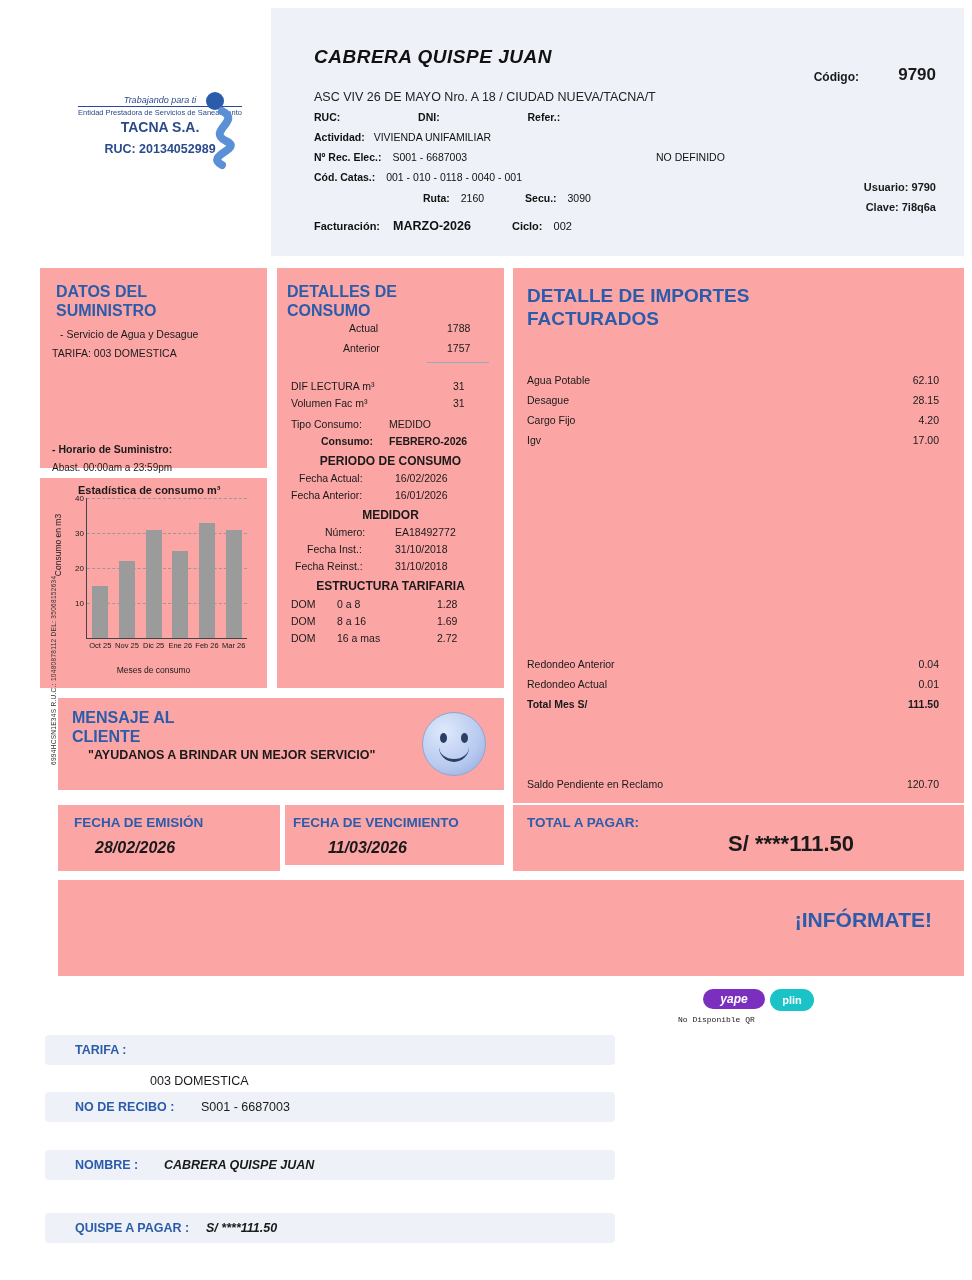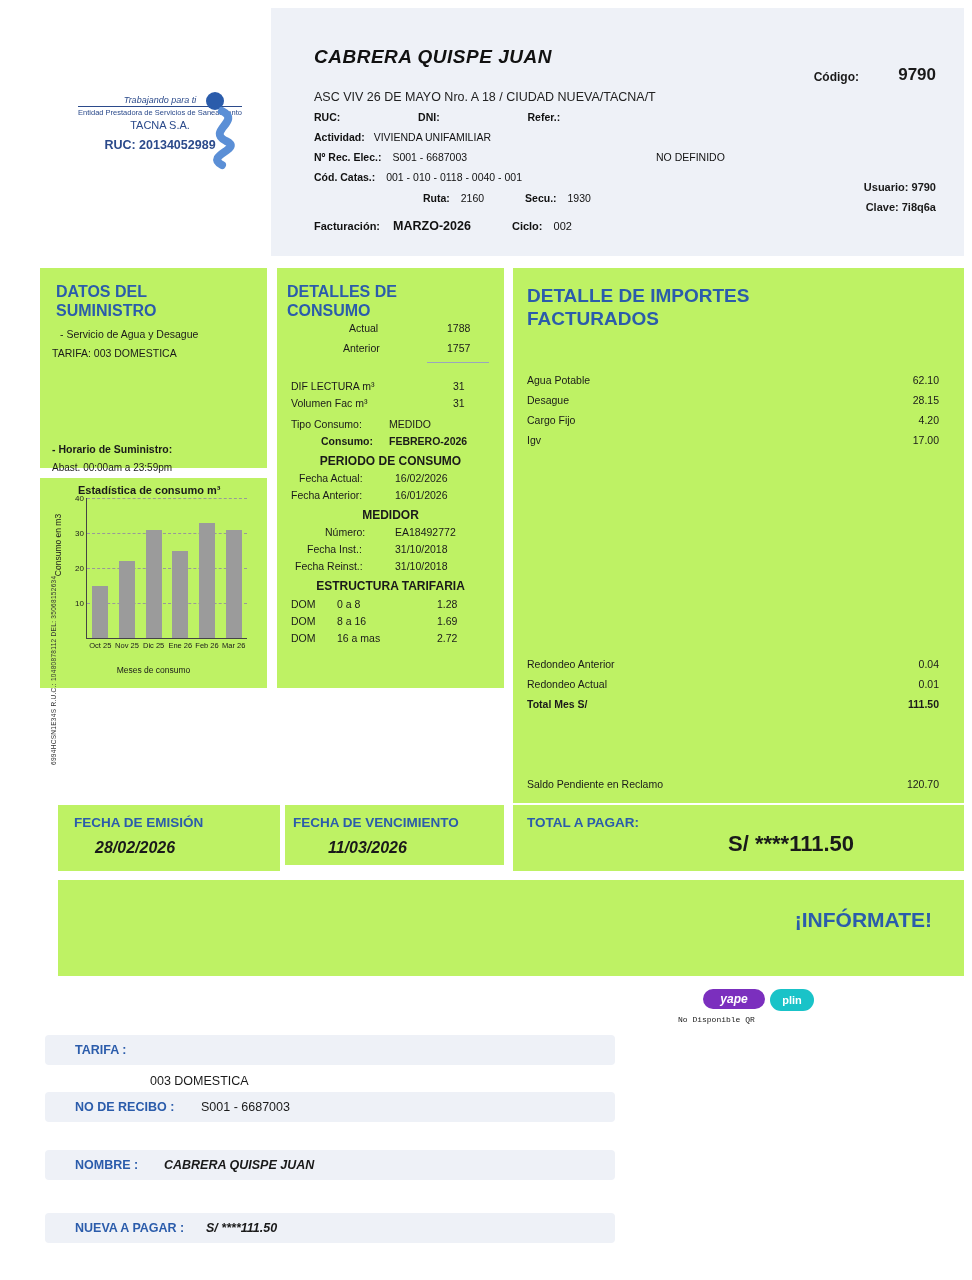--- a/index.html
+++ b/index.html
@@ -30,26 +30,26 @@
   .codigo-lbl{position:absolute;right:105px;top:62px;font-size:12px;font-weight:bold;}
   .codigo-val{position:absolute;right:28px;top:57px;font-size:17px;font-weight:bold;}
   .usuario{position:absolute;right:28px;top:173px;font-size:11px;font-weight:bold;text-align:right;}
   .clave{position:absolute;right:28px;top:193px;font-size:11px;font-weight:bold;text-align:right;}
 
   
   .logo-wrap{position:absolute;left:60px;top:95px;width:200px;height:130px;text-align:center;}
   .logo-top{font-size:9px;color:#2b4a8b;font-style:italic;margin-bottom:-4px;}
   .logo-eps{font-size:46px;font-weight:bold;color:#2b5cab;letter-spacing:-2px;line-height:42px;font-family:"Liberation Sans",sans-serif;}
   .logo-sub{font-size:7.5px;color:#2b4a8b;border-top:1px solid #2b4a8b;display:inline-block;padding-top:1px;margin-top:1px;}
-  .logo-tacna{font-size:11px;font-weight:normal;color:#2b4a8b;text-align:center;}
+  .logo-tacna{font-size:14px;font-weight:bold;color:#2b4a8b;text-align:center;}
   .logo-ruc{font-size:12.5px;font-weight:bold;color:#2b4a8b;margin-top:7px;}
   .wave{position:absolute;left:128px;top:-4px;width:60px;height:84px;}
 
   
-  .panel{position:absolute;background:#bef264;}
+  .panel{position:absolute;background:#fca5a5;}
   .panel-title{
     color:#2b5cab;font-weight:bold;font-size:16px;line-height:19px;
   }
 
   #datos-panel{left:40px;top:268px;width:227px;height:200px;}
   #consumo-panel{left:277px;top:268px;width:227px;height:420px;}
   #importes-panel{left:513px;top:268px;width:451px;height:535px;}
   #chart-panel{left:40px;top:478px;width:227px;height:210px;}
   #mensaje-panel{left:58px;top:698px;width:446px;height:92px;}
   #emision-panel{left:58px;top:805px;width:222px;height:66px;}
@@ -164,21 +164,21 @@
 
     <div class="hdr-row" style="left:43px;top:163px;">
       <span class="lbl">Cód. Catas.:</span>
       <span style="margin-left:8px;">001 - 010 - 0118 - 0040 - 001</span>
     </div>
 
     <div class="hdr-row" style="left:152px;top:184px;">
       <span class="lbl">Ruta:</span>
       <span style="margin-left:8px;">2160</span>
       <span class="lbl" style="margin-left:38px;">Secu.:</span>
-      <span style="margin-left:8px;">1930</span>
+      <span style="margin-left:8px;">3090</span>
     </div>
 
     <div class="hdr-row" style="left:43px;top:211px;font-size:11px;">
       <span class="lbl">Facturación:</span>
       <span style="margin-left:10px;font-weight:bold;font-size:12.5px;">MARZO-2026</span>
       <span class="lbl" style="margin-left:38px;">Ciclo:</span>
       <span style="margin-left:8px;">002</span>
     </div>
 
     <div class="codigo-lbl">Código:</div>
@@ -299,20 +299,29 @@
     <div class="iamt" style="left:336px;top:390px;">0.04</div>
     <div class="irow" style="left:14px;top:410px;">Redondeo Actual</div>
     <div class="iamt" style="left:336px;top:410px;">0.01</div>
     <div class="irow" style="left:14px;top:430px;font-weight:bold;">Total Mes S/</div>
     <div class="iamt" style="left:336px;top:430px;font-weight:bold;">111.50</div>
 
     <div class="irow" style="left:14px;top:510px;">Saldo Pendiente en Reclamo</div>
     <div class="iamt" style="left:336px;top:510px;">120.70</div>
   </div>
 
+  <div class="panel" id="mensaje-panel">
+    <div class="panel-title" style="position:absolute;left:14px;top:10px;width:140px;">MENSAJE AL CLIENTE</div>
+    <div style="position:absolute;left:30px;top:50px;font-size:12.5px;font-weight:bold;">"AYUDANOS A BRINDAR UN MEJOR SERVICIO"</div>
+    <div class="smiley">
+      <div class="eye" style="left:17px;"></div>
+      <div class="eye" style="left:38px;"></div>
+      <div class="mouth"></div>
+    </div>
+  </div>
 
   <div class="sidetext">6994HCSN1E34S  R.U.C.: 10480878112 DEL: 35068152634</div>
 
   <div class="panel" id="emision-panel">
     <div class="date-title" style="position:absolute;left:16px;top:10px;">FECHA DE EMISIÓN</div>
     <div class="date-val" style="position:absolute;left:37px;top:34px;">28/02/2026</div>
   </div>
   <div class="panel" id="venc-panel">
     <div class="date-title" style="position:absolute;left:8px;top:10px;">FECHA DE VENCIMIENTO</div>
     <div class="date-val" style="position:absolute;left:43px;top:34px;">11/03/2026</div>
@@ -336,16 +345,16 @@
 
   <div class="stub" style="top:1092px;width:570px;"></div>
   <div class="stub-lbl" style="left:75px;top:1100px;">NO DE RECIBO :</div>
   <div class="stub-val" style="left:201px;top:1100px;">S001 - 6687003</div>
 
   <div class="stub" style="top:1150px;width:570px;"></div>
   <div class="stub-lbl" style="left:75px;top:1158px;">NOMBRE :</div>
   <div class="stub-val ital" style="left:164px;top:1158px;">CABRERA QUISPE JUAN</div>
 
   <div class="stub" style="top:1213px;width:570px;"></div>
-  <div class="stub-lbl" style="left:75px;top:1221px;">NUEVA A PAGAR :</div>
+  <div class="stub-lbl" style="left:75px;top:1221px;">QUISPE A PAGAR :</div>
   <div class="stub-val ital" style="left:206px;top:1221px;">S/ ****111.50</div>
 
 </div>
 
 </body></html>

